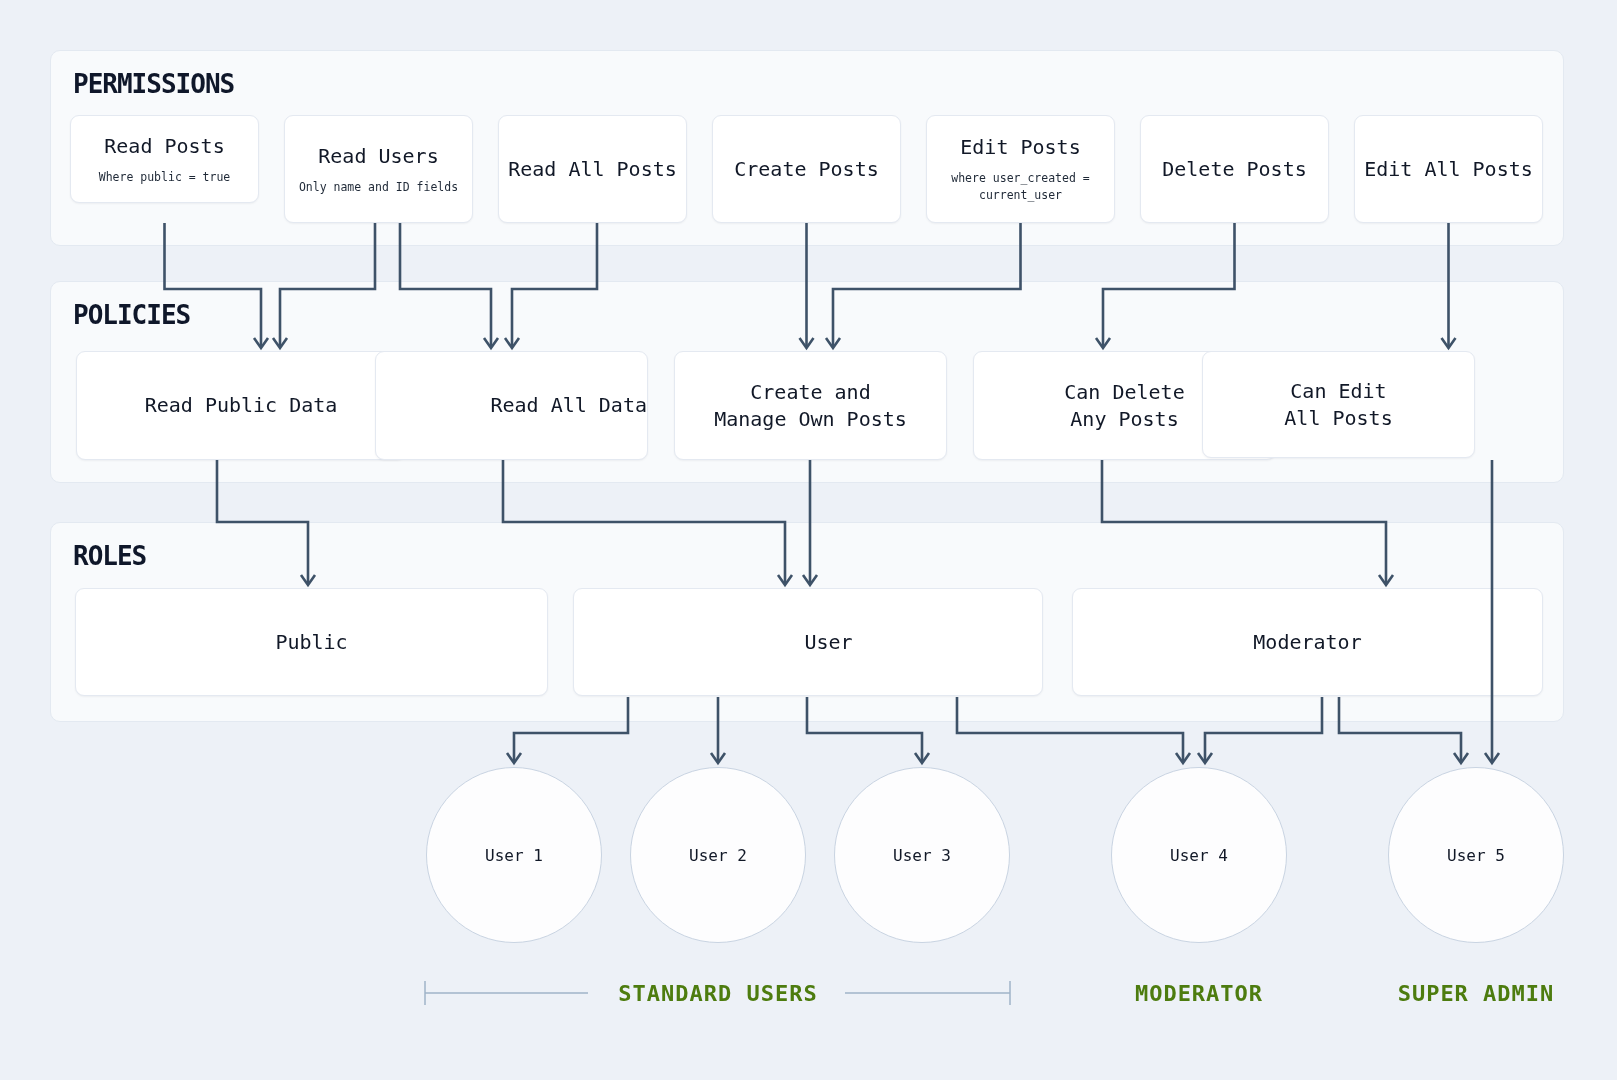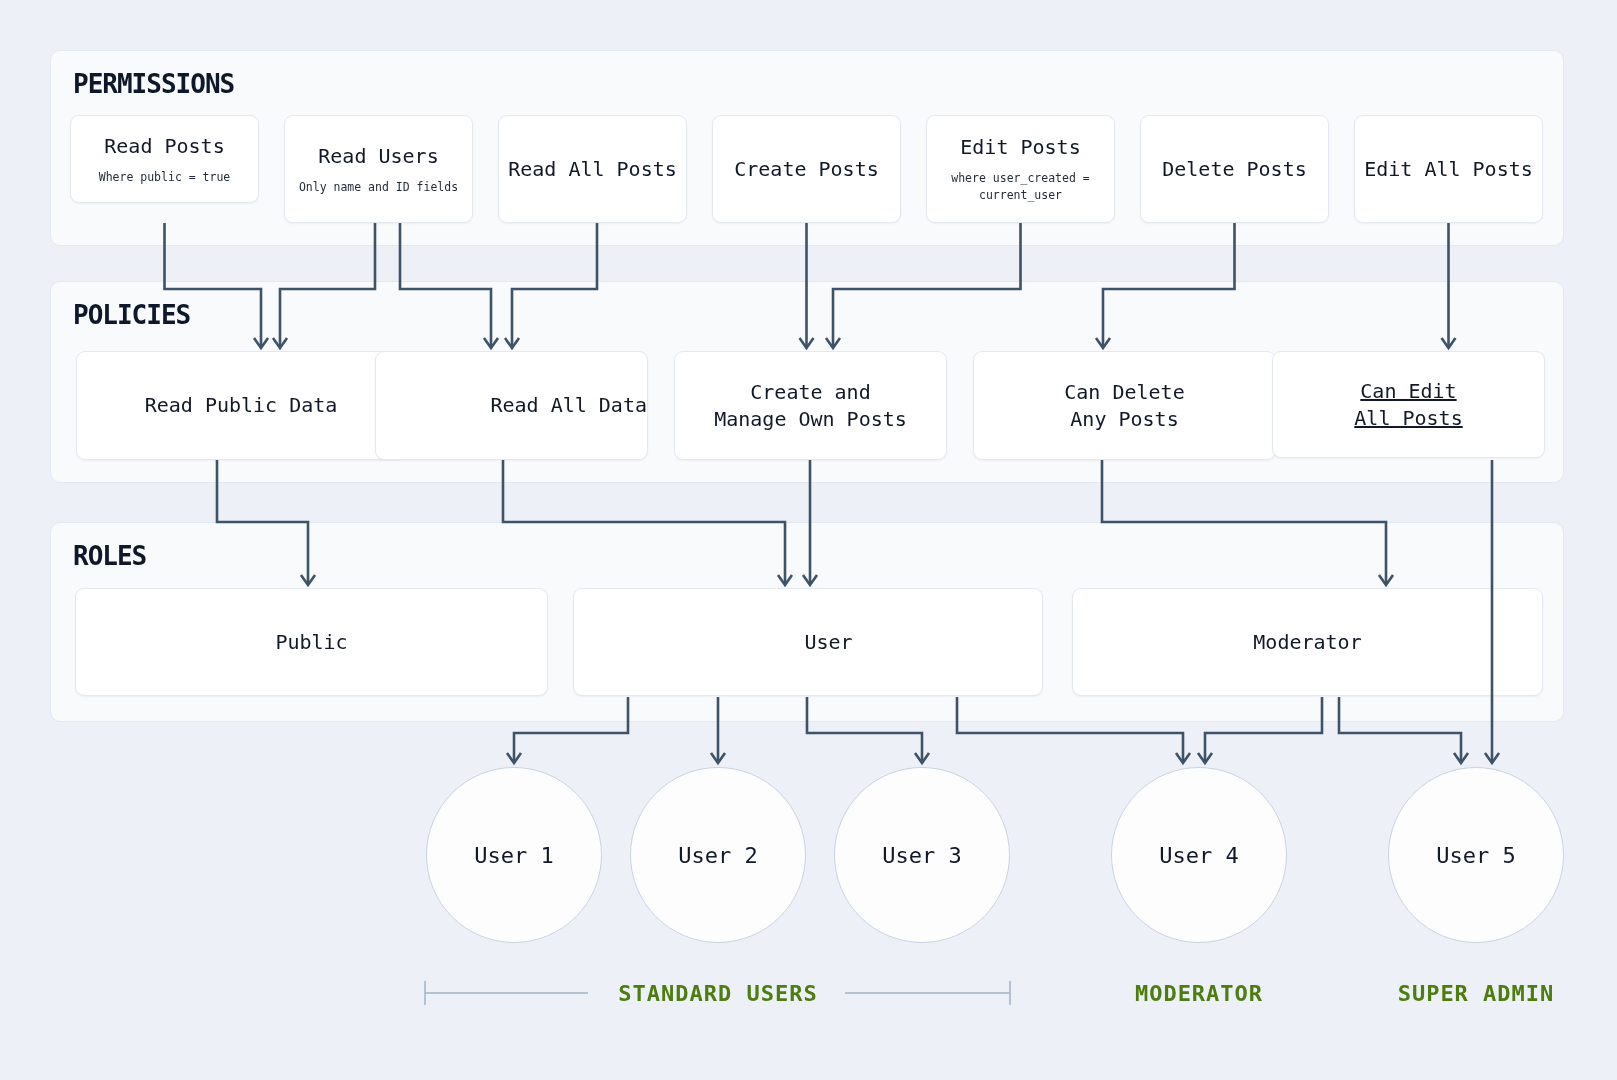--- a/index.html
+++ b/index.html
@@ -30,21 +30,21 @@
     font-size:20px;color:#111827;white-space:pre-line;line-height:27px;
   }
   .node-note{
     font-size:11.5px;color:#1f2937;line-height:17px;max-width:166px;
   }
   .circle{
     position:absolute;width:176px;height:176px;border-radius:50%;
     background:#fdfdfe;border:1px solid #c9d4e2;box-sizing:border-box;
     display:flex;align-items:center;justify-content:center;
   }
-  .circle .node-label{font-size:22px;}
+  .circle .node-label{font-size:16px;}
   .group-label{
     position:absolute;top:980px;height:28px;
     font-size:22px;font-weight:bold;letter-spacing:1px;color:#4d7c0f;
     text-align:center;line-height:28px;white-space:nowrap;
   }
   .overlay{
     position:absolute;left:0;top:0;width:1617px;height:1080px;
     pointer-events:none;
   }
 </style>
@@ -93,21 +93,21 @@
     <span class="node-label">Read All Data</span>
   </div>
   <div class="node" style="left:674px;top:351px;width:273px;height:109px;">
     <span class="node-label">Create and
 Manage Own Posts</span>
   </div>
   <div class="node" style="left:973px;top:351px;width:303px;height:109px;">
     <span class="node-label">Can Delete
 Any Posts</span>
   </div>
-  <div class="node" style="left:1272px;top:351px;width:273px;height:107px;text-decoration:underline;">
+  <div class="node" style="left:1202px;top:351px;width:273px;height:107px;">
     <span class="node-label">Can Edit
 All Posts</span>
   </div>
 
   <section class="panel" style="top:522px;height:200px;">
     <h2 class="panel-title">ROLES</h2>
   </section>
 
   <div class="node" style="left:75px;top:588px;width:473px;height:108px;">
     <span class="node-label">Public</span>

